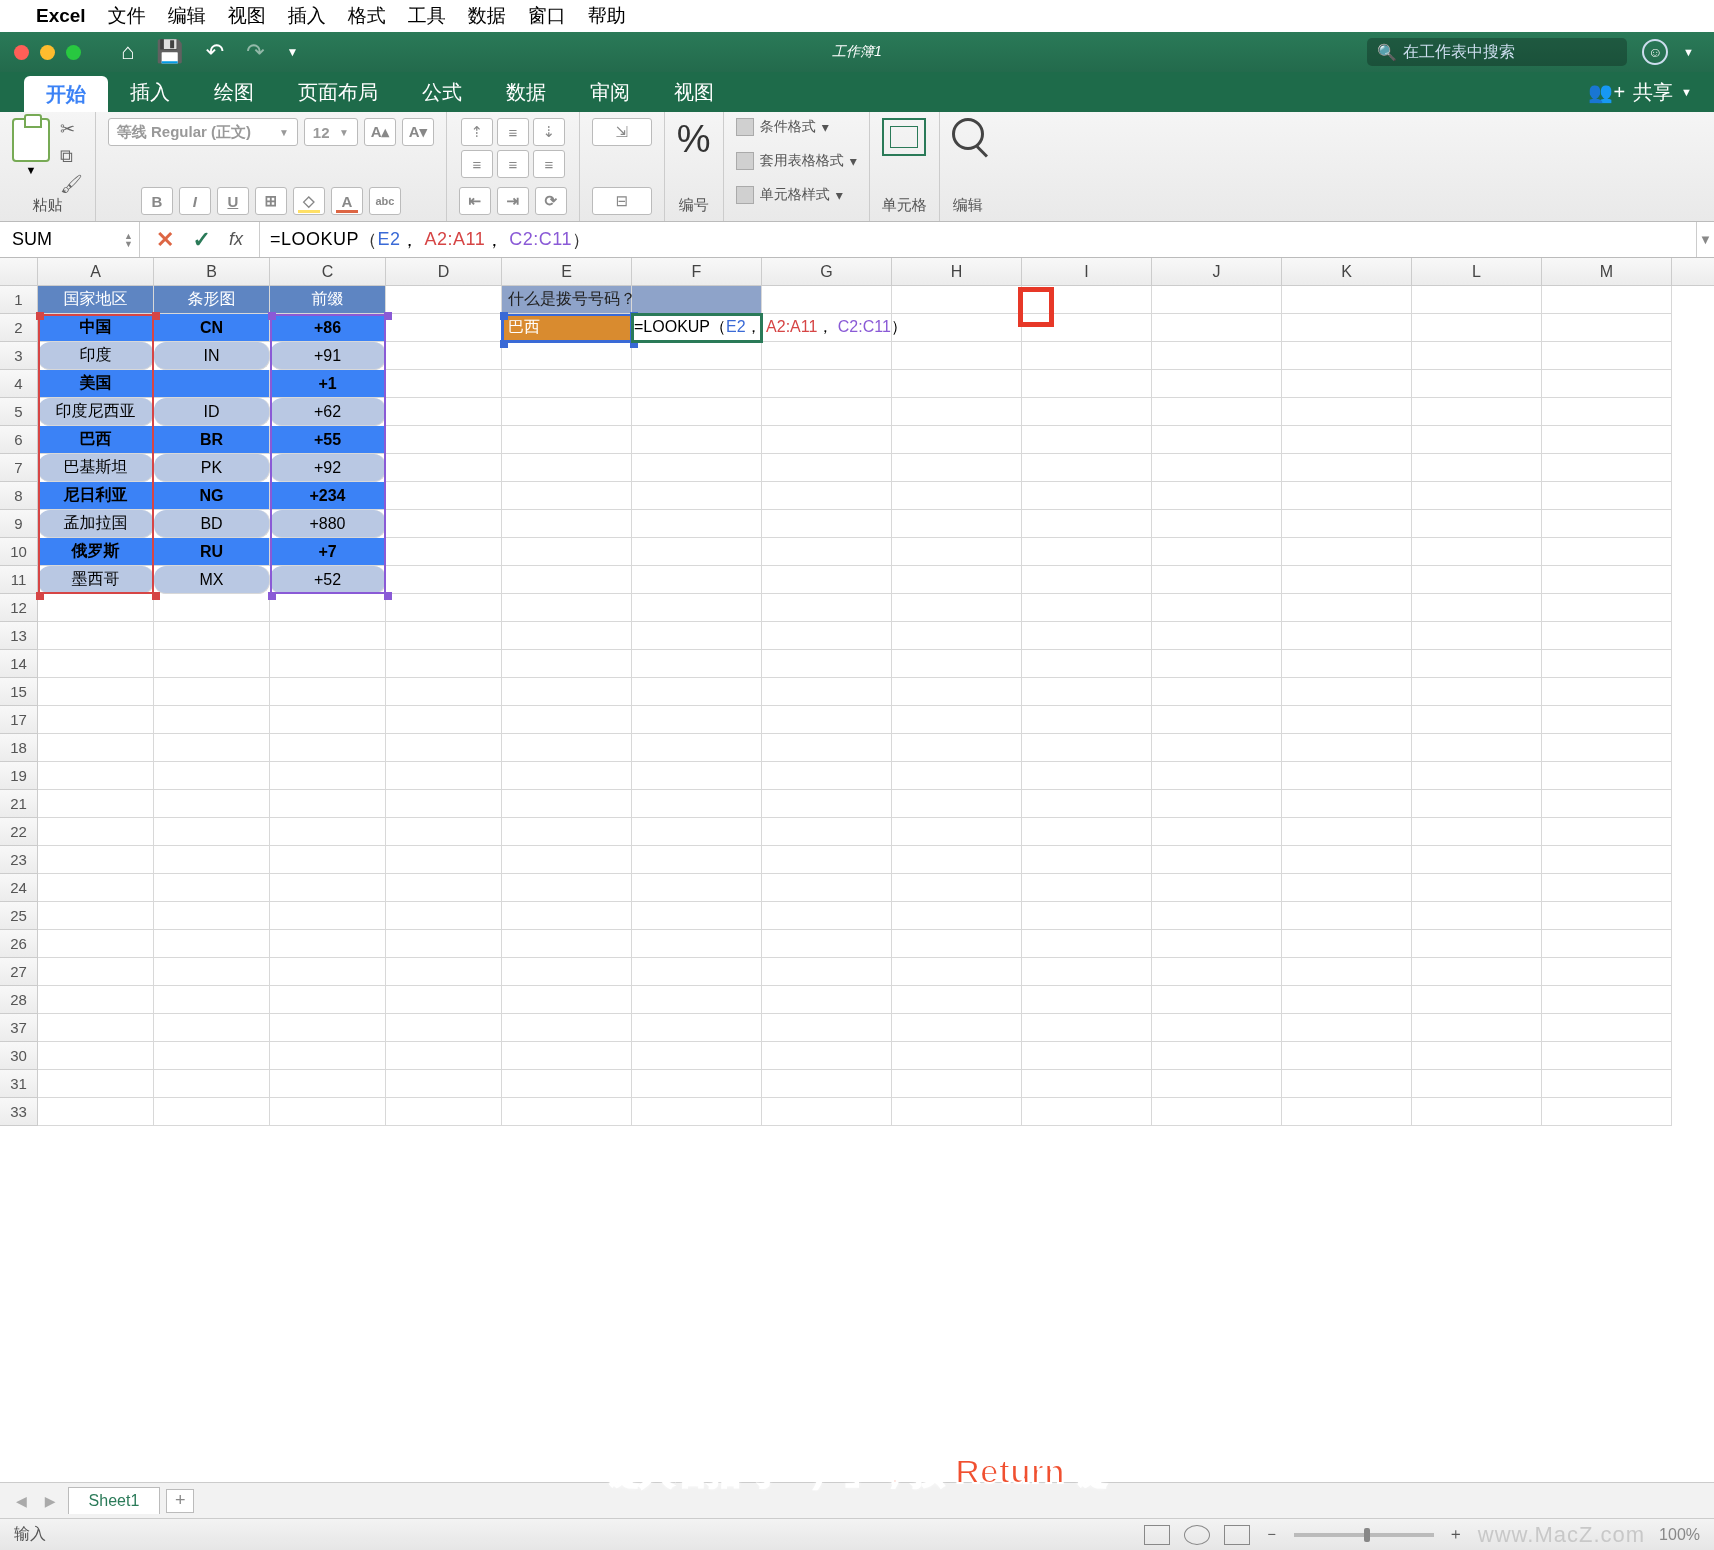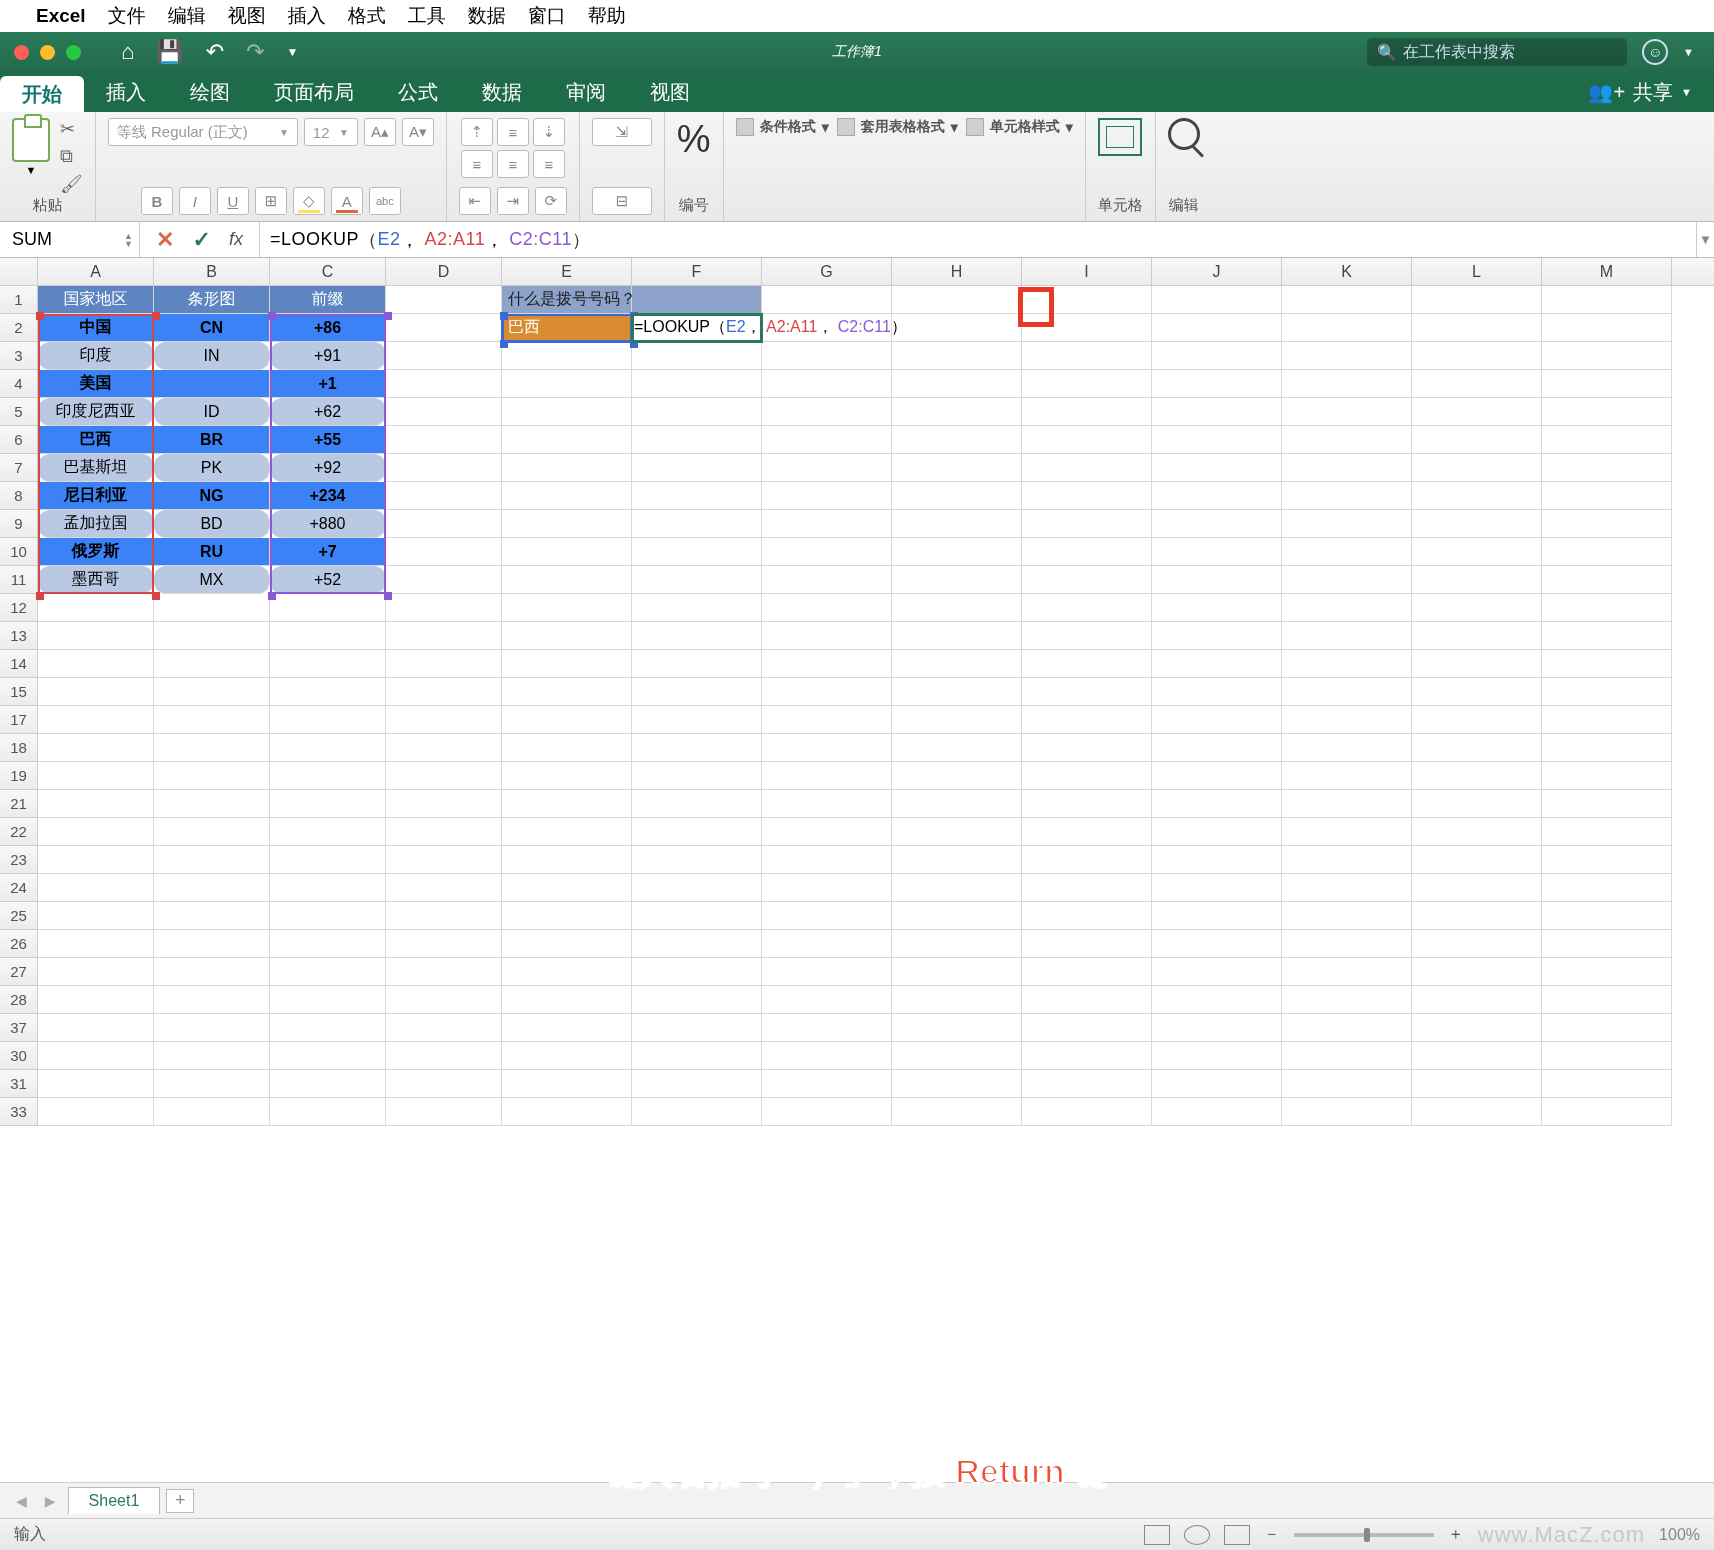--- a/index.html
+++ b/index.html
@@ -17,36 +17,36 @@
   .tlight.red { background:#ff5f57; } .tlight.yellow{background:#febc2e;} .tlight.green{background:#28c840;}
   .title-icons { display: flex; gap: 22px; margin-left: 40px; align-items: center; font-size: 22px; }
   .title-center { position: absolute; left: 50%; transform: translateX(-50%); font-size: 14px; font-style: italic; }
   .title-right { margin-left: auto; display: flex; align-items: center; gap: 15px; padding-right: 20px; }
   .search-box { background: rgba(0,0,0,.25); border-radius: 5px; height: 28px; width: 260px; display: flex; align-items: center; padding: 0 10px; color: #cde; font-size: 16px; gap: 6px;}
   .smiley { width: 26px; height: 26px; border: 2px solid #cde; border-radius: 50%; display:flex; align-items:center; justify-content:center; font-size:14px;}
   
   
   .ribbon-tabs { height: 40px; background: #1e6b4a; display: flex; align-items: stretch; color: #fff; font-size: 20px; }
   .rtab { padding: 0 22px; display: flex; align-items: center; cursor: pointer; }
-  .rtab.active { background: #fff; color: #0f766e; border-radius: 6px 6px 0 0; margin-top: 4px; font-weight:600;}
+  .rtab.active { background: #fff; color: #3b82f6; border-radius: 6px 6px 0 0; margin-top: 4px; font-weight:600;margin-left:24px;}
   .share-btn { margin-left: auto; padding: 0 22px; display: flex; align-items: center; gap: 8px; }
   
   
   .ribbon { height: 110px; background: linear-gradient(#f5f5f5,#e9e9e9); border-bottom: 1px solid #bbb; display: flex; align-items: stretch; }
   .rgroup { border-right: 1px solid #ccc; padding: 6px 12px; display: flex; flex-direction: column; justify-content: space-between; align-items: center; }
   .rgroup-label { font-size: 15px; color: #555; text-align: center; }
   .clip-icon { width:38px; height:44px; border:2px solid #7a5; border-radius:4px; position:relative; background:#fff;}
   .clip-icon::before{content:""; position:absolute; top:-6px; left:10px; width:14px; height:10px; border:2px solid #7a5; border-radius:3px 3px 0 0; background:#fff;}
   .mini-stack { display:flex; flex-direction:column; gap:6px; font-size:18px; color:#666;}
-  .font-row { display:flex; gap:6px; align-items:center;}
+  .font-row { display:flex; gap:6px; align-items:center;font-weight:bold;}
   .font-sel { border:1px solid #bbb; background:#fff; height:28px; padding:0 8px; font-size:15px; color:#999; display:flex; align-items:center; border-radius:3px;}
   .btn-sm { border:1px solid #bbb; background:#fff; width:32px; height:28px; display:flex; align-items:center; justify-content:center; font-size:15px; color:#888; border-radius:3px;}
   .align-grid { display:grid; grid-template-columns:repeat(3,32px); gap:4px;}
   .pct-icon { font-size:38px; color:#333; font-weight:300;}
-  .fmt-list { display:flex; flex-direction:row; gap:8px; font-size:14px; color:#555;font-weight:bold;}
+  .fmt-list { display:flex; flex-direction:column; gap:16px; font-size:14px; color:#555;}
   .fmt-list div{display:flex; align-items:center; gap:6px;}
   .fmt-ic{width:18px;height:18px; background:#d0d0d0; border:1px solid #aaa;}
   .cell-icon{width:44px; height:38px; border:2px solid #2a7a58; position:relative;}
   .cell-icon::after{content:""; position:absolute; inset:6px; border:1px solid #2a7a58;}
   .mag-icon{width:32px;height:32px;border:3px solid #444; border-radius:50%; position:relative;}
   .mag-icon::after{content:""; position:absolute; width:14px; height:3px; background:#444; bottom:-6px; right:-8px; transform:rotate(45deg);}
   
   
   .formula-bar { height: 36px; border-bottom: 1px solid #bbb; display: flex; align-items: stretch; background:#fff;}
   .name-box { width: 140px; border-right: 1px solid #ccc; display: flex; align-items: center; padding: 0 12px; font-size: 18px; position:relative;}

